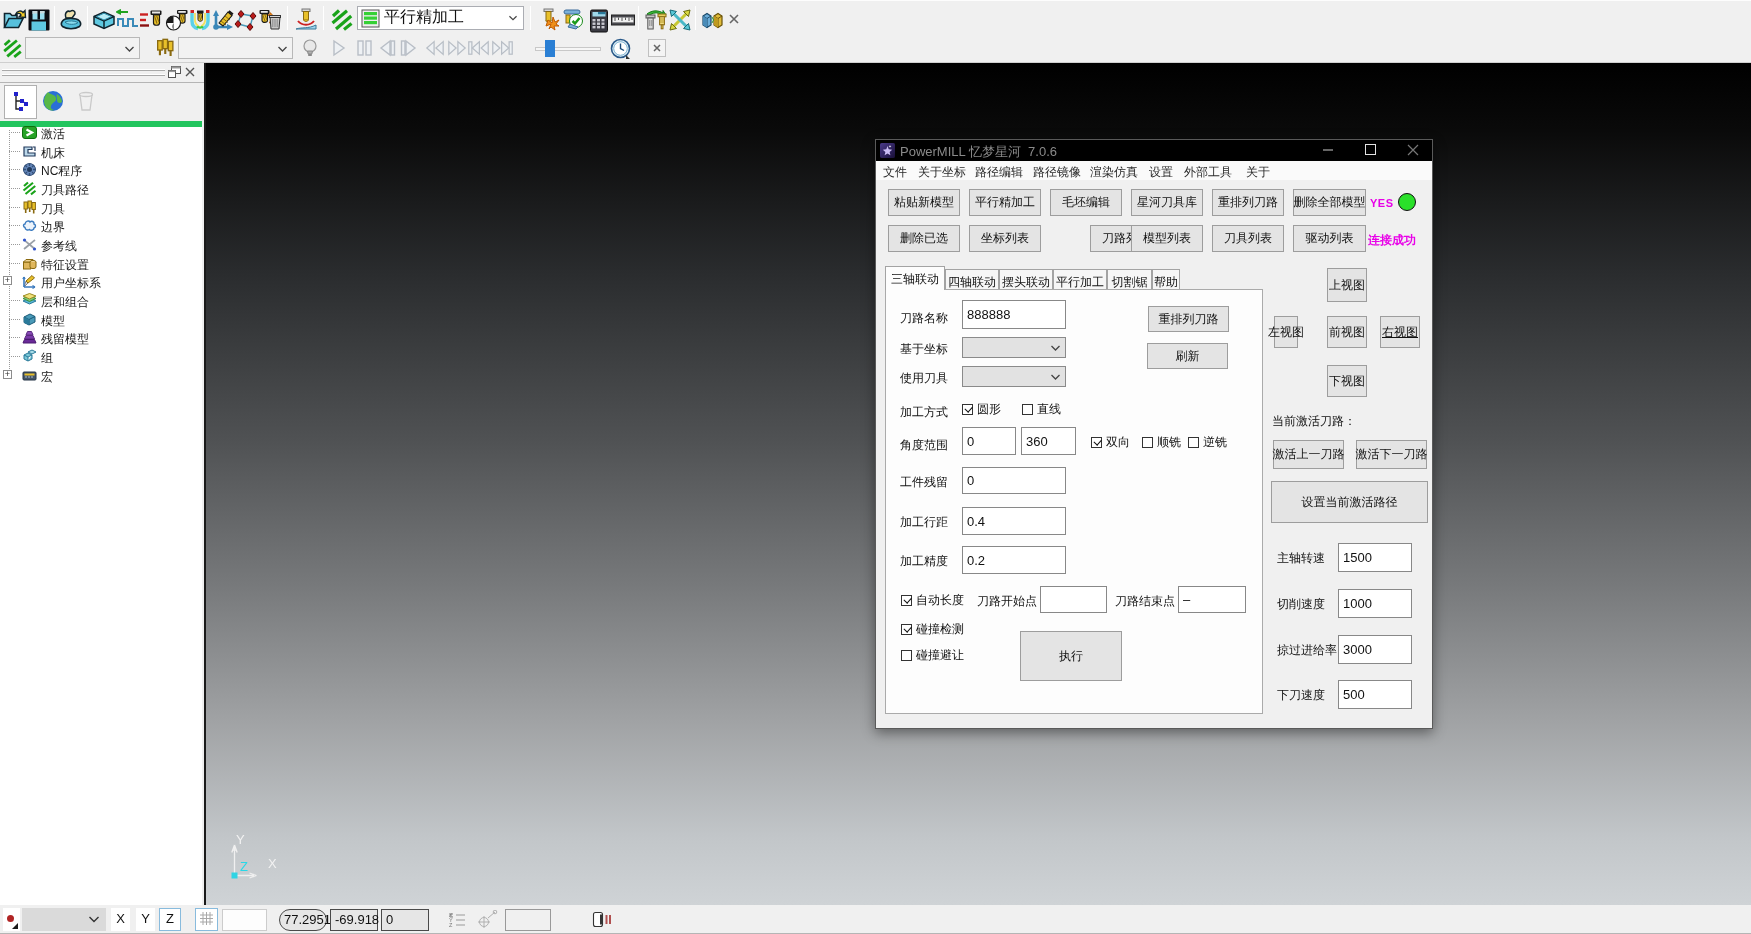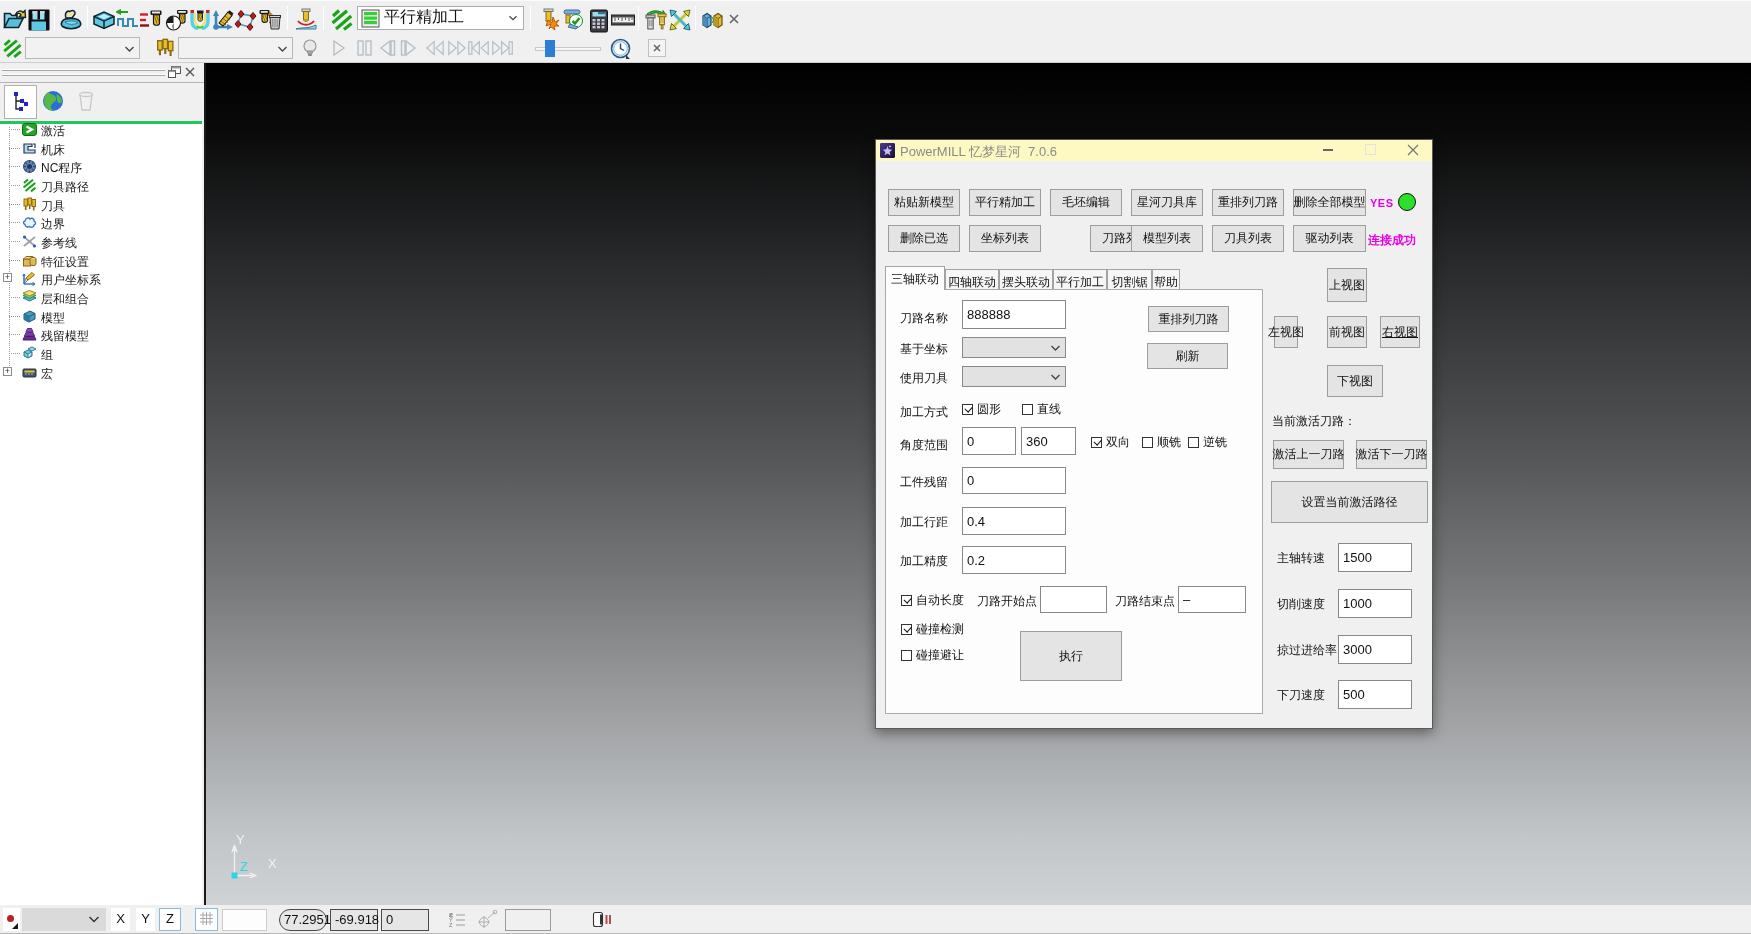--- a/index.html
+++ b/index.html
@@ -16,37 +16,37 @@
 .combo .arr { position:absolute; right:6px; top:50%; margin-top:-3px; width:8px; height:6px; }
 .combo2 { position:absolute; background:#f2f2f2; border:1px solid #b8b8b8; }
 
 
 #lpanel { position:absolute; left:0; top:63px; width:204px; height:842px; background:#f0f0f0; }
 #lpanel .grip { position:absolute; left:2px; top:6px; width:163px; height:2px; border-top:1px solid #fff; border-bottom:1px solid #a8a8a8; }
 #lpanel .grip2 { position:absolute; left:2px; top:11px; width:163px; height:2px; border-top:1px solid #fff; border-bottom:1px solid #a8a8a8; }
 #tabrow { position:absolute; left:0; top:19px; width:204px; height:39px; background:#f0f0f0; border-top:1px solid #b5b5b5; }
 .ptab { position:absolute; top:2px; width:33px; height:34px; }
 .ptab.sel { background:#fff; border:1px solid #b0b0b0; }
-#tree { position:absolute; left:0; top:58px; width:202px; height:784px; background:#fff; border-top:3px solid #22c55e; }
+#tree { position:absolute; left:0; top:58px; width:202px; height:784px; background:#fff; border-top:6px solid #22c55e; }
 .trow { position:absolute; left:0; height:19px; font-size:12px; color:#1a1a1a; white-space:nowrap; }
 .trow .ticon { position:absolute; left:22px; top:2px; width:15px; height:15px; }
 .trow .tlabel { position:absolute; left:41px; top:3px; }
 .texp { position:absolute; left:4px; width:9px; height:9px; background:#fff; border:1px solid #8c8c8c; font-size:9px; line-height:7px; text-align:center; color:#333; }
 .dotv { position:absolute; width:1px; background-image:repeating-linear-gradient(to bottom,#9a9a9a 0 1px,transparent 1px 2px); }
 .doth { position:absolute; height:1px; background-image:repeating-linear-gradient(to right,#9a9a9a 0 1px,transparent 1px 2px); }
 
 
 #vp { position:absolute; left:204px; top:63px; width:1547px; height:842px;
   background:linear-gradient(180deg,#000 0%,#0a0a0a 8%,#2a2c2e 25%,#505254 45%,#77797b 62%,#a0a2a4 78%,#c2c6c9 92%,#cfd3d6 100%);
   border-left:2px solid #1a1a1a; }
 
 
 #dlg { position:absolute; left:875px; top:139px; width:558px; height:590px; background:#f0f0f0;
   border:1px solid #5a5a5a; box-shadow:0 4px 12px rgba(0,0,0,0.42); }
-#dlgtitle { position:absolute; left:0; top:0; width:100%; height:21px; background:#fef9c3; }
+#dlgtitle { position:absolute; left:0; top:0; width:100%; height:21px; background:#000000; }
 #dlgmenu { position:absolute; left:0; top:21px; width:100%; height:19px; background:#fafafa; font-size:12px; color:#2a2a2a; }
 #dlgmenu span { position:absolute; top:3px; }
 .wbtn { position:absolute; background:#e4e4e4; border:1px solid #9d9d9d; font-size:12px; color:#111;
   display:flex; align-items:center; justify-content:center; white-space:nowrap; }
 .tbx { position:absolute; background:#fff; border:1px solid #888; font-size:13px; color:#111; padding:0 4px;
   display:flex; align-items:center; }
 .ddn { position:absolute; background:#e2e2e2; border:1px solid #8a8a8a; }
 .ddn svg { position:absolute; right:5px; top:50%; margin-top:-3px; }
 .lbl { position:absolute; font-size:12px; color:#111; white-space:nowrap; }
 .mag { color:#e800e8; font-weight:bold; }
@@ -563,20 +563,30 @@
             <path d="M7.5 3 L8.7 6.3 L12.2 6.7 L9.6 8.9 L10.4 12.3 L7.5 10.4 L4.6 12.3 L5.4 8.9 L2.8 6.7 L6.3 6.3 Z" fill="#cabcf4"></path>
             <path d="M10 2 l0.4 1 1 0.4 -1 0.4 -0.4 1 -0.4 -1 -1 -0.4 1 -0.4 z" fill="#fff"></path>
           </svg>
       </div>
       <div class="abs" style="left:24px;top:3px;font-size:13px;color:#8a8a8a;">PowerMILL 忆梦星河&nbsp; 7.0.6</div>
       <div class="abs" style="left:447px;top:9px;width:10px;height:2px;background:#666;"></div>
       <div class="abs" style="left:489px;top:4px;width:11px;height:11px;border:1px solid #e3e3e3;"></div>
       <svg class="abs" style="left:531px;top:4px;" width="12" height="12" viewBox="0 0 12 12">
           <path d="M1 1 L11 11 M11 1 L1 11" stroke="#777" stroke-width="1.2"></path>
         </svg>
+    </div>
+    <div id="dlgmenu">
+      <span style="left:7px;">文件</span>
+        <span style="left:42px;">关于坐标</span>
+        <span style="left:99px;">路径编辑</span>
+        <span style="left:157px;">路径镜像</span>
+        <span style="left:214px;">渲染仿真</span>
+        <span style="left:273px;">设置</span>
+        <span style="left:308px;">外部工具</span>
+        <span style="left:370px;">关于</span>
     </div>
 
     <div class="wbtn" style="left:12px;top:49px;width:72px;height:27px;">粘贴新模型</div>
     <div class="wbtn" style="left:93px;top:49px;width:72px;height:27px;">平行精加工</div>
     <div class="wbtn" style="left:174px;top:49px;width:72px;height:27px;">毛坯编辑</div>
     <div class="wbtn" style="left:255px;top:49px;width:72px;height:27px;">星河刀具库</div>
     <div class="wbtn" style="left:336px;top:49px;width:72px;height:27px;">重排列刀路</div>
     <div class="wbtn" style="left:417px;top:49px;width:73px;height:27px;">删除全部模型</div>
     <div class="lbl mag" style="left:494px;top:57px;font-size:11px;font-weight:bold;letter-spacing:0.5px;">YES</div>
     <div class="abs" style="left:522px;top:53px;width:18px;height:18px;border-radius:50%;background:#2ae02a;border:1.5px solid #111;"></div>
@@ -635,21 +645,21 @@
       <div class="tbx" style="left:292px;top:296px;width:68px;height:27px;">–</div>
       <div class="cbx chk" style="left:15px;top:331px;"><span class="bx"></span>碰撞检测</div>
       <div class="cbx" style="left:15px;top:357px;"><span class="bx"></span>碰撞避让</div>
       <div class="wbtn" style="left:134px;top:341px;width:102px;height:50px;">执行</div>
     </div>
 
     <div class="wbtn" style="left:451px;top:128px;width:40px;height:34px;">上视图</div>
     <div class="wbtn" style="left:398px;top:176px;width:24px;height:32px;">左视图</div>
     <div class="wbtn" style="left:451px;top:176px;width:40px;height:32px;">前视图</div>
     <div class="wbtn" style="left:504px;top:176px;width:40px;height:32px;text-decoration:underline;">右视图</div>
-    <div class="wbtn" style="left:451px;top:225px;width:56px;height:32px;">下视图</div>
+    <div class="wbtn" style="left:451px;top:225px;width:40px;height:32px;">下视图</div>
     <div class="lbl" style="left:396px;top:273px;">当前激活刀路：</div>
     <div class="wbtn" style="left:397px;top:300px;width:71px;height:29px;">激活上一刀路</div>
     <div class="wbtn" style="left:480px;top:300px;width:71px;height:29px;">激活下一刀路</div>
     <div class="wbtn" style="left:395px;top:341px;width:157px;height:42px;">设置当前激活路径</div>
     <div class="lbl" style="left:401px;top:410px;">主轴转速</div>
     <div class="tbx" style="left:462px;top:403px;width:74px;height:29px;">1500</div>
     <div class="lbl" style="left:401px;top:456px;">切削速度</div>
     <div class="tbx" style="left:462px;top:449px;width:74px;height:29px;">1000</div>
     <div class="lbl" style="left:401px;top:502px;">掠过进给率</div>
     <div class="tbx" style="left:462px;top:495px;width:74px;height:29px;">3000</div>

